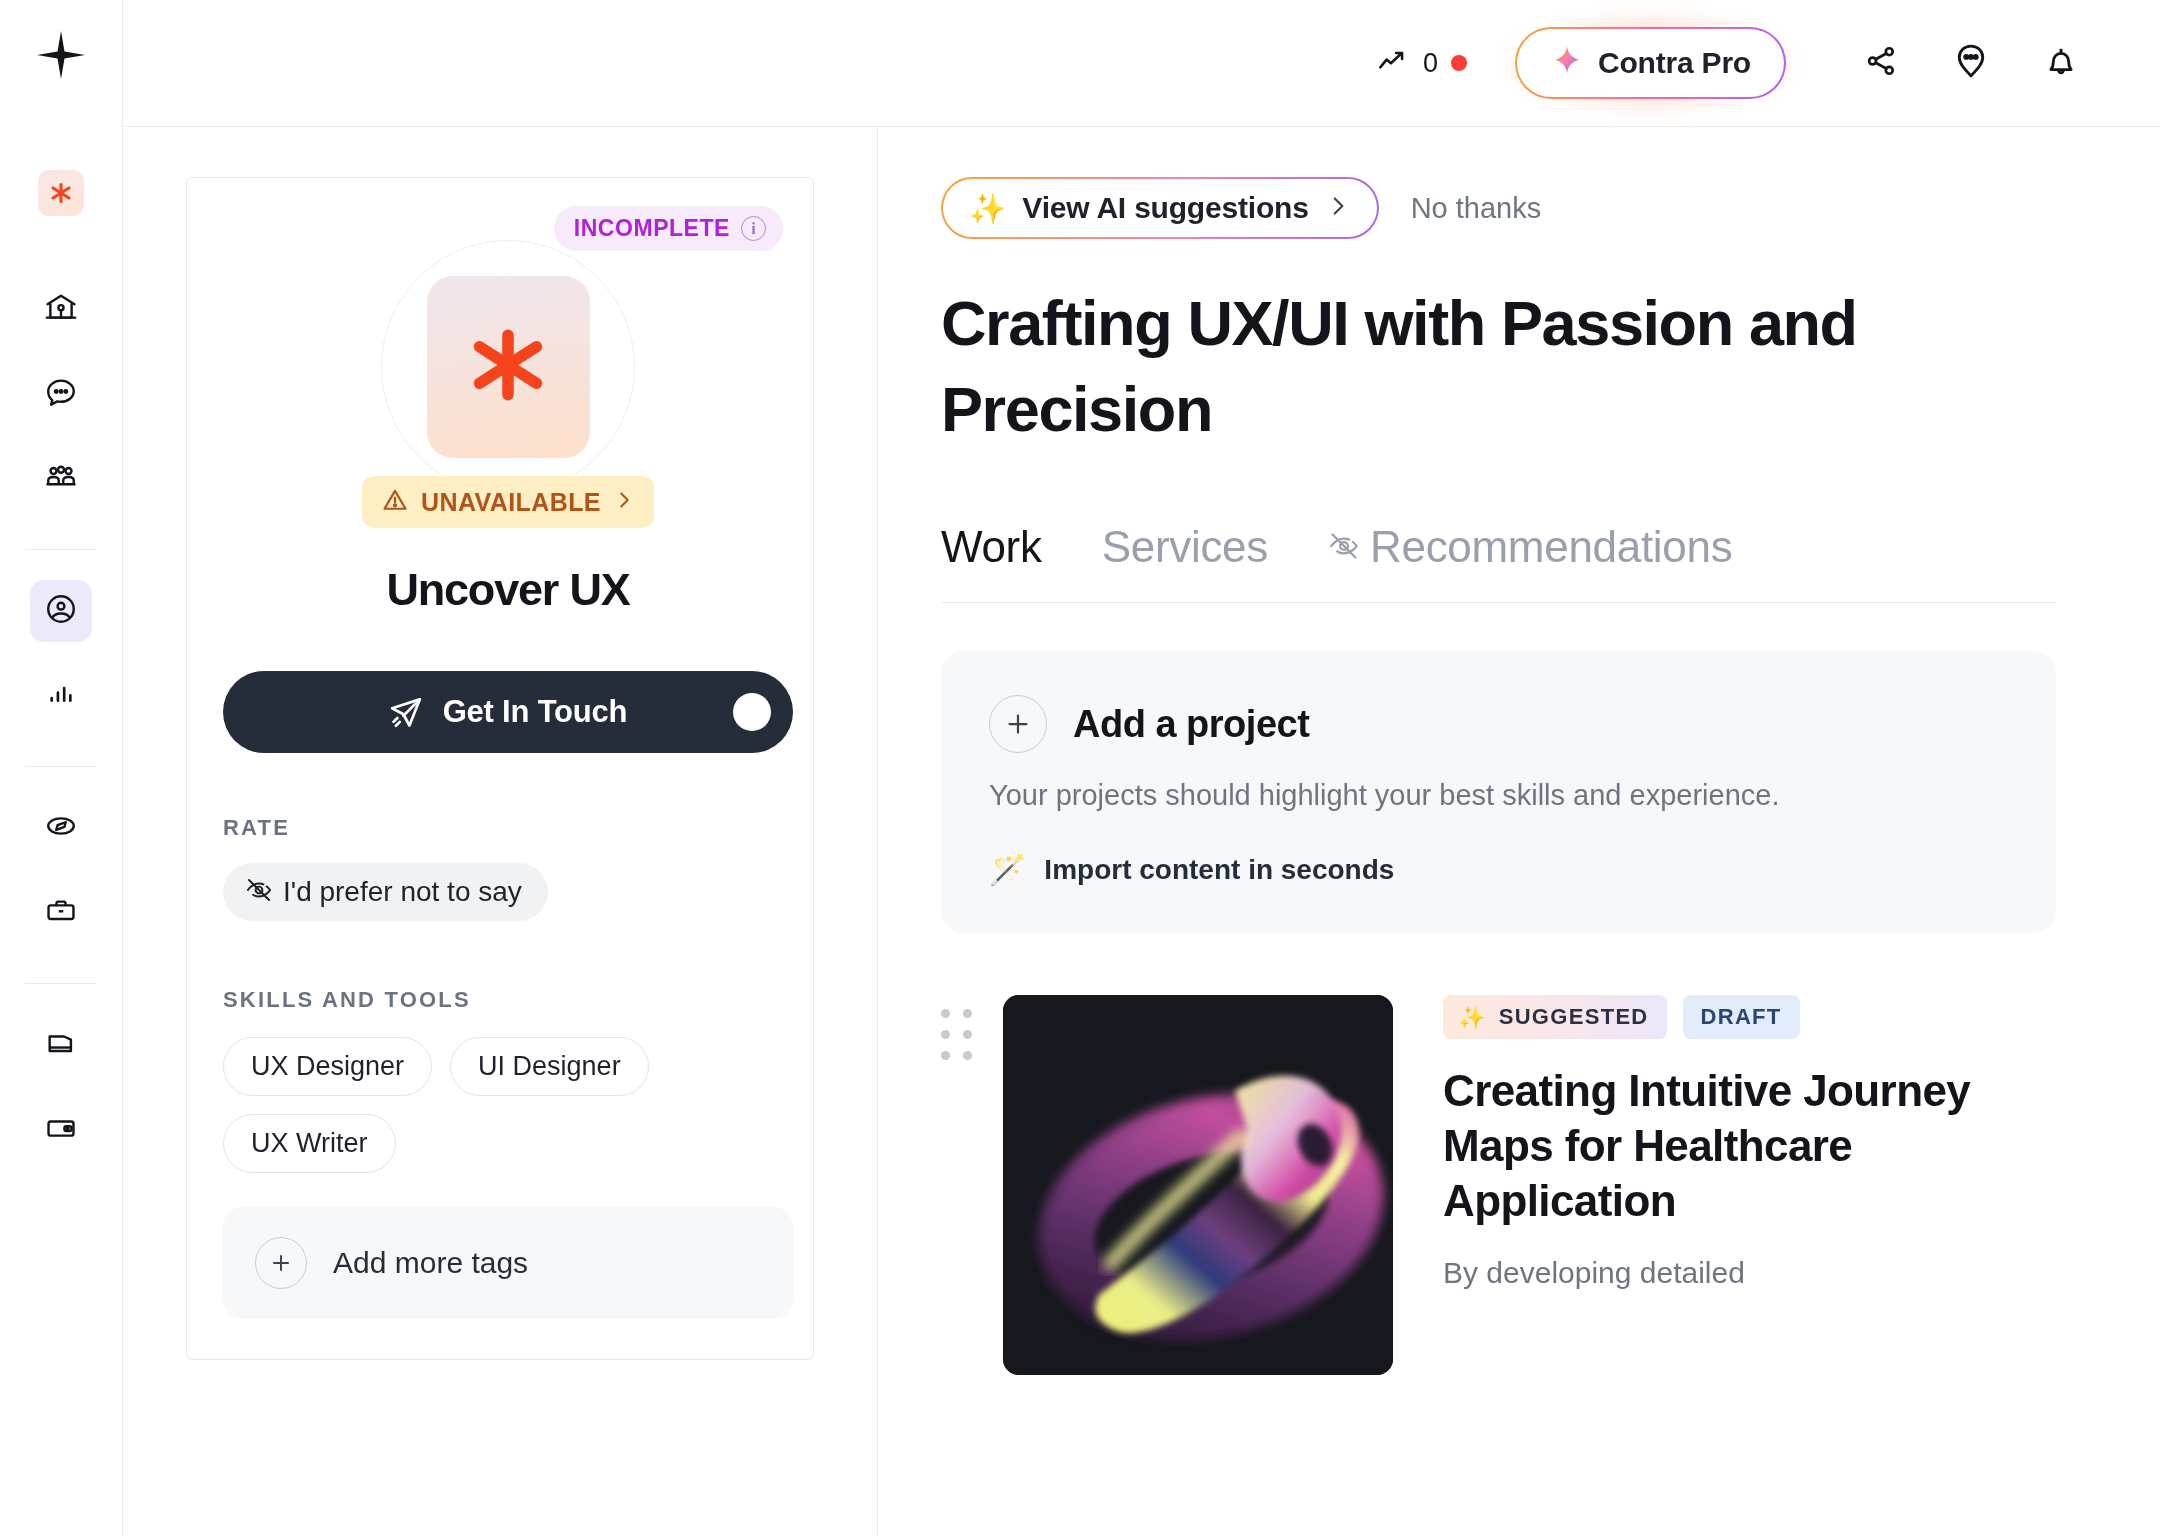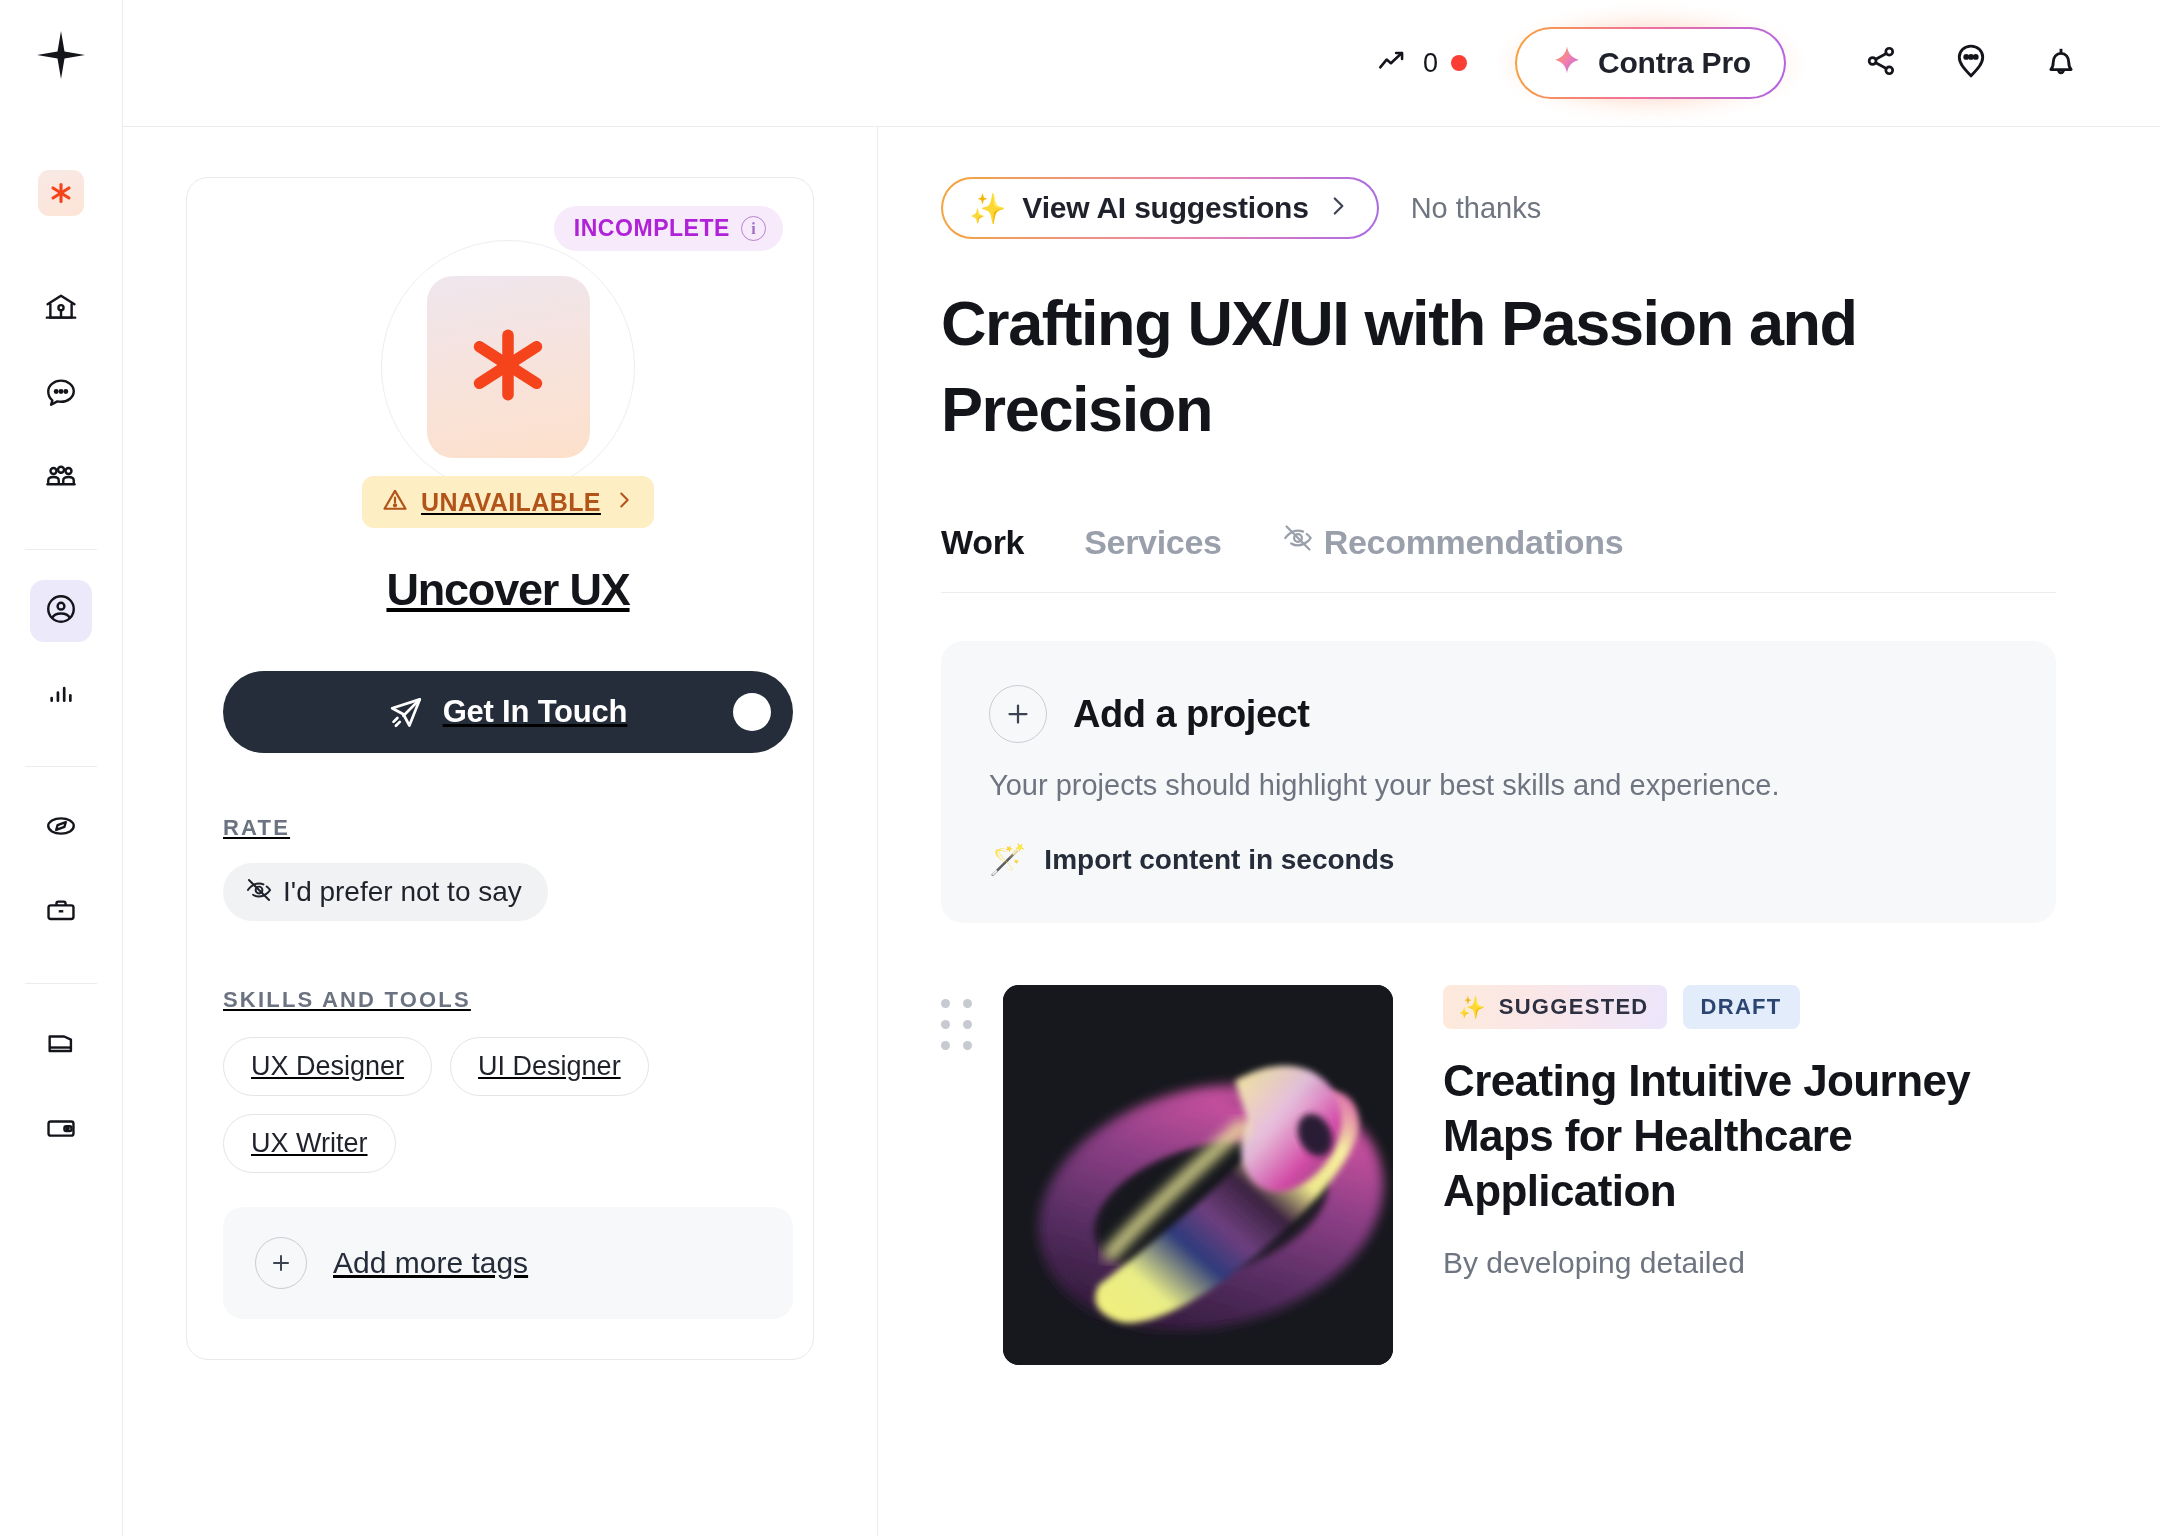--- a/index.html
+++ b/index.html
@@ -108,24 +108,23 @@
   
   #profilecol {
     width: 755px;
     flex: 0 0 755px;
     border-right: 1px solid #ececee;
     padding: 50px 63px 0 63px;
     overflow: hidden;
   }
   .pcard {
     border: 1px solid #e9e9ec;
-    border-radius: 22px;
+    border-radius: 6px;
     padding: 32px 20px 40px 36px;
     position: relative;
-    text-decoration: underline;
   }
   .incomplete {
     position: absolute; top: 28px; right: 30px;
     display: flex; align-items: center; gap: 11px;
     background: #f7eafb;
     border-radius: 999px;
     padding: 9px 17px 9px 20px;
   }
   .incomplete-text {
     font-size: 23px; font-weight: 700; letter-spacing: .55px; color: #af22d7;
@@ -249,21 +248,21 @@
     letter-spacing: -1.4px;
     max-width: 1000px;
   }
 
   .tabs {
     margin-top: 70px;
     display: flex; align-items: center; gap: 60px;
     border-bottom: 1px solid #ececee;
     padding-bottom: 30px;
   }
-  .tab { font-size: 34px; font-weight: 700; color: #9aa0ab; display: flex; align-items: flex-end; gap: 10px; letter-spacing: -.3px; }
+  .tab { font-size: 44px; font-weight: 400; color: #9aa0ab; display: flex; align-items: flex-end; gap: 10px; letter-spacing: -.3px; }
   .tab.active { color: #13151b; }
 
   .addproject {
     margin-top: 48px;
     background: #f7f8fa;
     border-radius: 22px;
     padding: 44px 48px 46px 48px;
   }
   .ap-head { display: flex; align-items: center; gap: 26px; }
   .ap-title { font-size: 38px; font-weight: 700; color: #13151b; letter-spacing: -.5px; }

